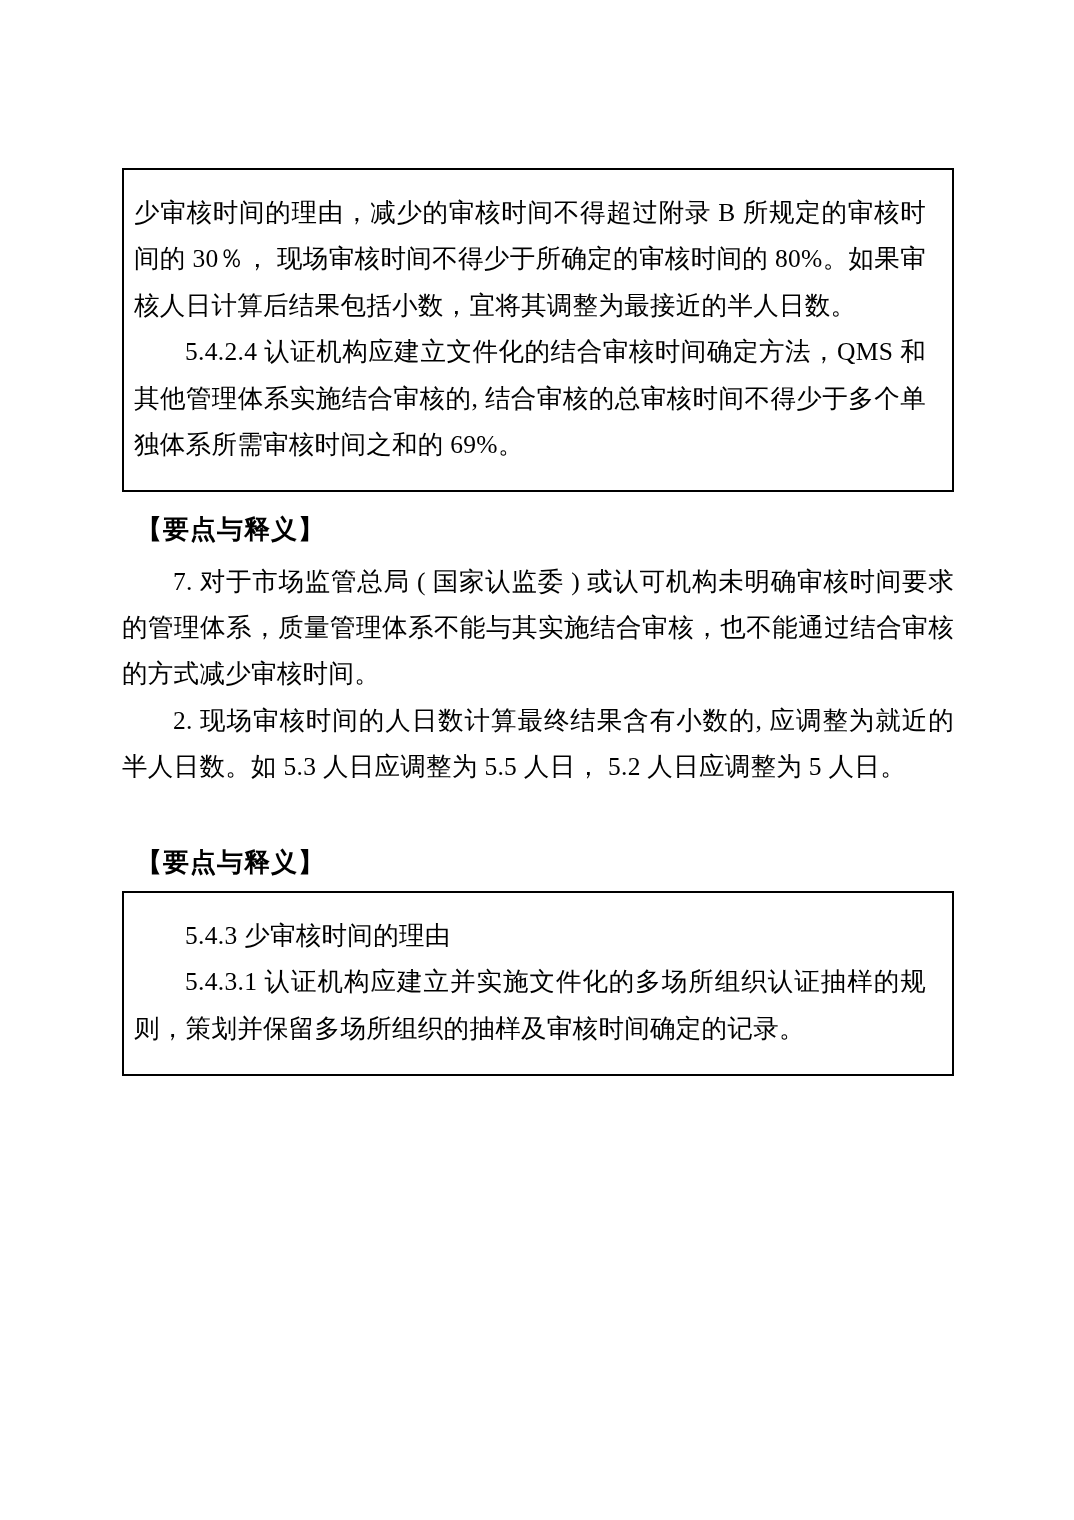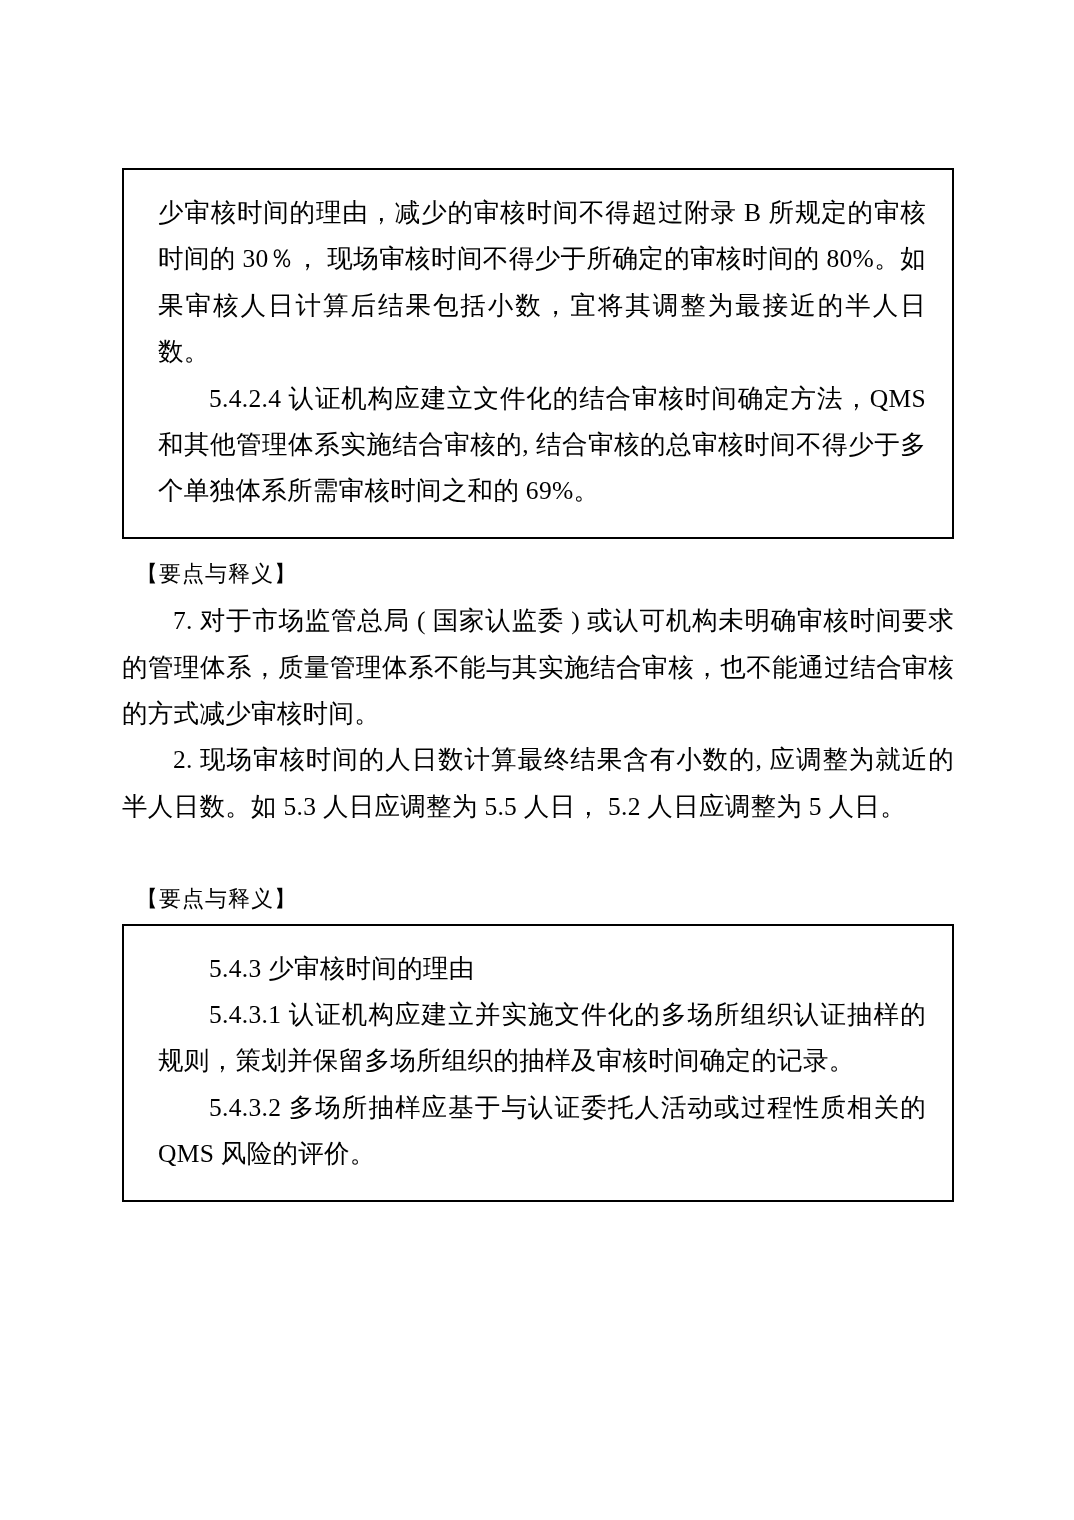--- a/index.html
+++ b/index.html
@@ -24,37 +24,37 @@
   }
   .content {
     position: absolute;
     left: 122px;
     top: 168px;
     width: 832px;
   }
   .rule-box {
     border: 2px solid #000000;
     box-sizing: border-box;
-    padding: 20px 26px 22px 34px;
+    padding: 20px 26px 22px 10px;
   }
   .rule-box p,
   .para {
     margin: 0;
     font-size: 25.5px;
     line-height: 1.82;
     text-align: justify;
     letter-spacing: 0.3px;
   }
   .indent {
     text-indent: 2em;
   }
   .section-heading {
     margin: 16px 0 6px 14px;
-    font-size: 22px;
-    font-weight: normal;
+    font-size: 26px;
+    font-weight: bold;
     line-height: 1.7;
     letter-spacing: 1px;
   }
   .free-block {
     margin: 4px 0 0 0;
   }
   .free-block p {
     margin: 0;
     font-size: 25.5px;
     line-height: 1.82;
@@ -99,21 +99,20 @@
       <p>2. 现场审核时间的人日数计算最终结果含有小数的, 应调整为就近的半人日数。如 5.3 人日应调整为 5.5 人日， 5.2 人日应调整为 5 人日。</p>
     </div>
 
     <div class="gap"></div>
 
     <div class="section-heading">【要点与释义】</div>
 
     <div class="rule-box second-box">
       <p class="para indent">5.4.3 少审核时间的理由</p>
       <p class="para indent">5.4.3.1 认证机构应建立并实施文件化的多场所组织认证抽样的规则，策划并保留多场所组织的抽样及审核时间确定的记录。</p>
-      <p class="para indent">5.4.3.2 多场所抽样应基于与认证委托人活动或过程性质相关的 QMS 风险的评价。</p>
     </div>
 
   </div>
 
   <div class="page-number">
     <span>— 26 —</span>
   </div>
 </div>
 
 </body></html>

